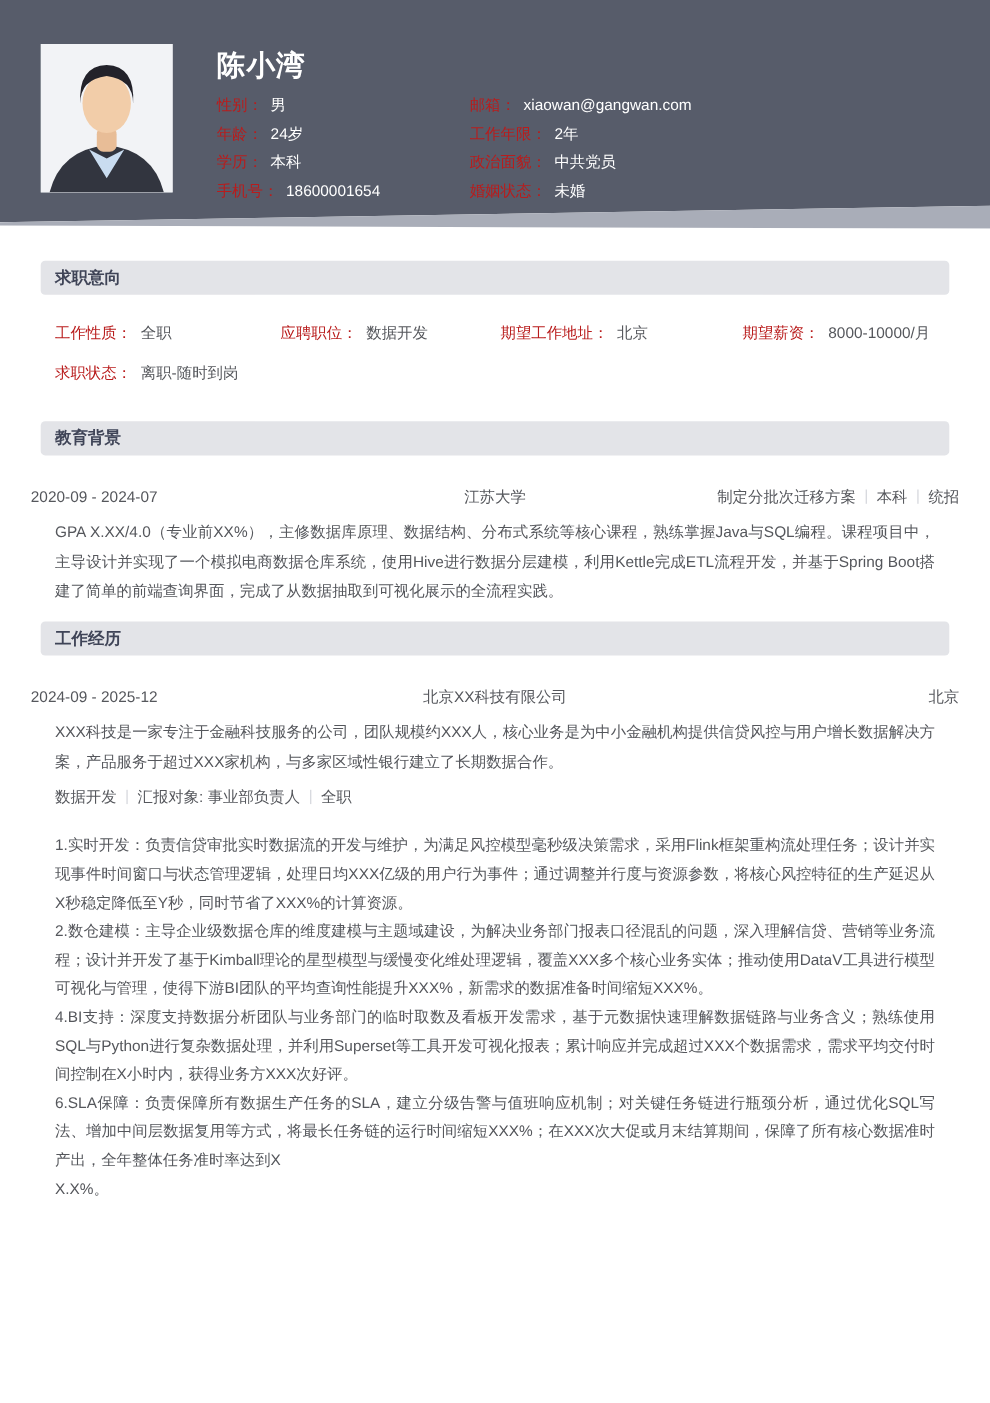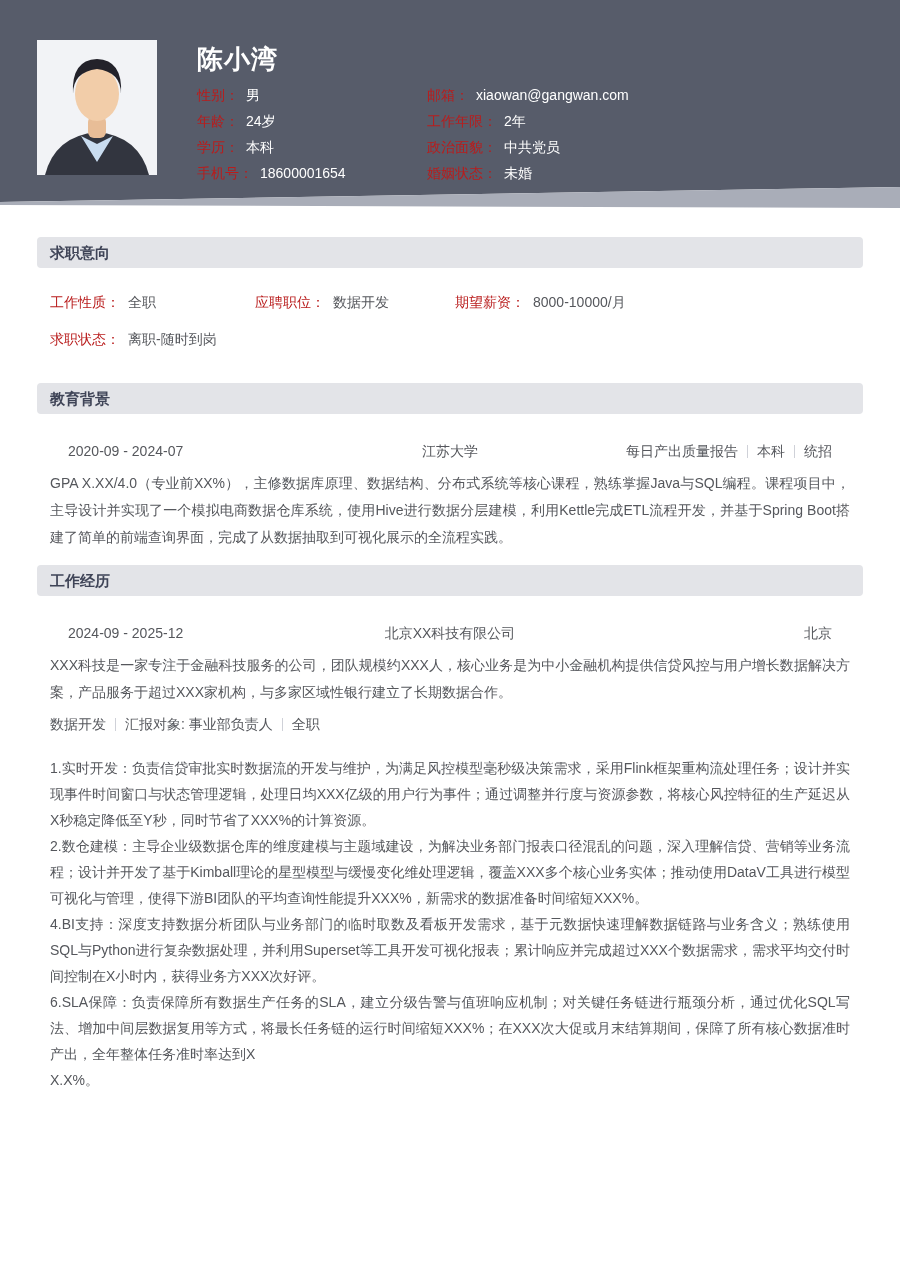--- a/index.html
+++ b/index.html
@@ -65,21 +65,21 @@
     margin: 23px 50px 0;
     line-height: 22px;
   }
   .intent-row2 { margin-top: 15px; grid-template-columns: 1fr; }
   .pair .pl { color: #b91c1c; }
   .pair .pv { margin-left: 8px; }
 
   
   .meta-row {
     position: relative;
-    margin: 26px 68px 0;
+    margin: 26px 28px 0;
     line-height: 22px;
     text-align: center;
   }
   .m-left  { position: absolute; left: 0; }
   .m-right { position: absolute; right: 0; }
 
   .sep {
     display: inline-block; width: 1px; height: 13px;
     background: #cfd1d8; margin: 0 9px; vertical-align: -2px;
   }
@@ -129,33 +129,34 @@
     <div class="pair"><span class="pl">手机号：</span><span class="fv">18600001654</span></div>
     <div class="pair"><span class="pl">婚姻状态：</span><span class="fv">未婚</span></div>
   </div>
 </div>
 
 <div class="section-bar bar-intent">求职意向</div>
 
 <div class="intent-row">
   <div class="pair"><span class="pl">工作性质：</span><span class="pv">全职</span></div>
   <div class="pair"><span class="pl">应聘职位：</span><span class="pv">数据开发</span></div>
+  <div class="pair"><span class="pl">期望工作地址：</span><span class="pv">北京</span></div>
   <div class="pair"><span class="pl">期望薪资：</span><span class="pv">8000-10000/月</span></div>
 </div>
 <div class="intent-row intent-row2">
   <div class="pair"><span class="pl">求职状态：</span><span class="pv">离职-随时到岗</span></div>
 </div>
 
 <div class="section-bar bar-edu">教育背景</div>
 
 <div class="meta-row">
   <span class="m-left">2020-09 - 2024-07</span>
   <span class="m-center">江苏大学</span>
   <span class="m-right">
-    <span>每日产出质量报告</span><span class="sep"></span><span>本科</span><span class="sep"></span><span>统招</span>
+    <span>制定分批次迁移方案</span><span class="sep"></span><span>本科</span><span class="sep"></span><span>统招</span>
   </span>
 </div>
 <div class="para">GPA X.XX/4.0（专业前XX%），主修数据库原理、数据结构、分布式系统等核心课程，熟练掌握Java与SQL编程。课程项目中，主导设计并实现了一个模拟电商数据仓库系统，使用Hive进行数据分层建模，利用Kettle完成ETL流程开发，并基于Spring Boot搭建了简单的前端查询界面，完成了从数据抽取到可视化展示的全流程实践。</div>
 
 <div class="section-bar bar-work">工作经历</div>
 
 <div class="meta-row">
   <span class="m-left">2024-09 - 2025-12</span>
   <span class="m-center">北京XX科技有限公司</span>
   <span class="m-right">北京</span>

